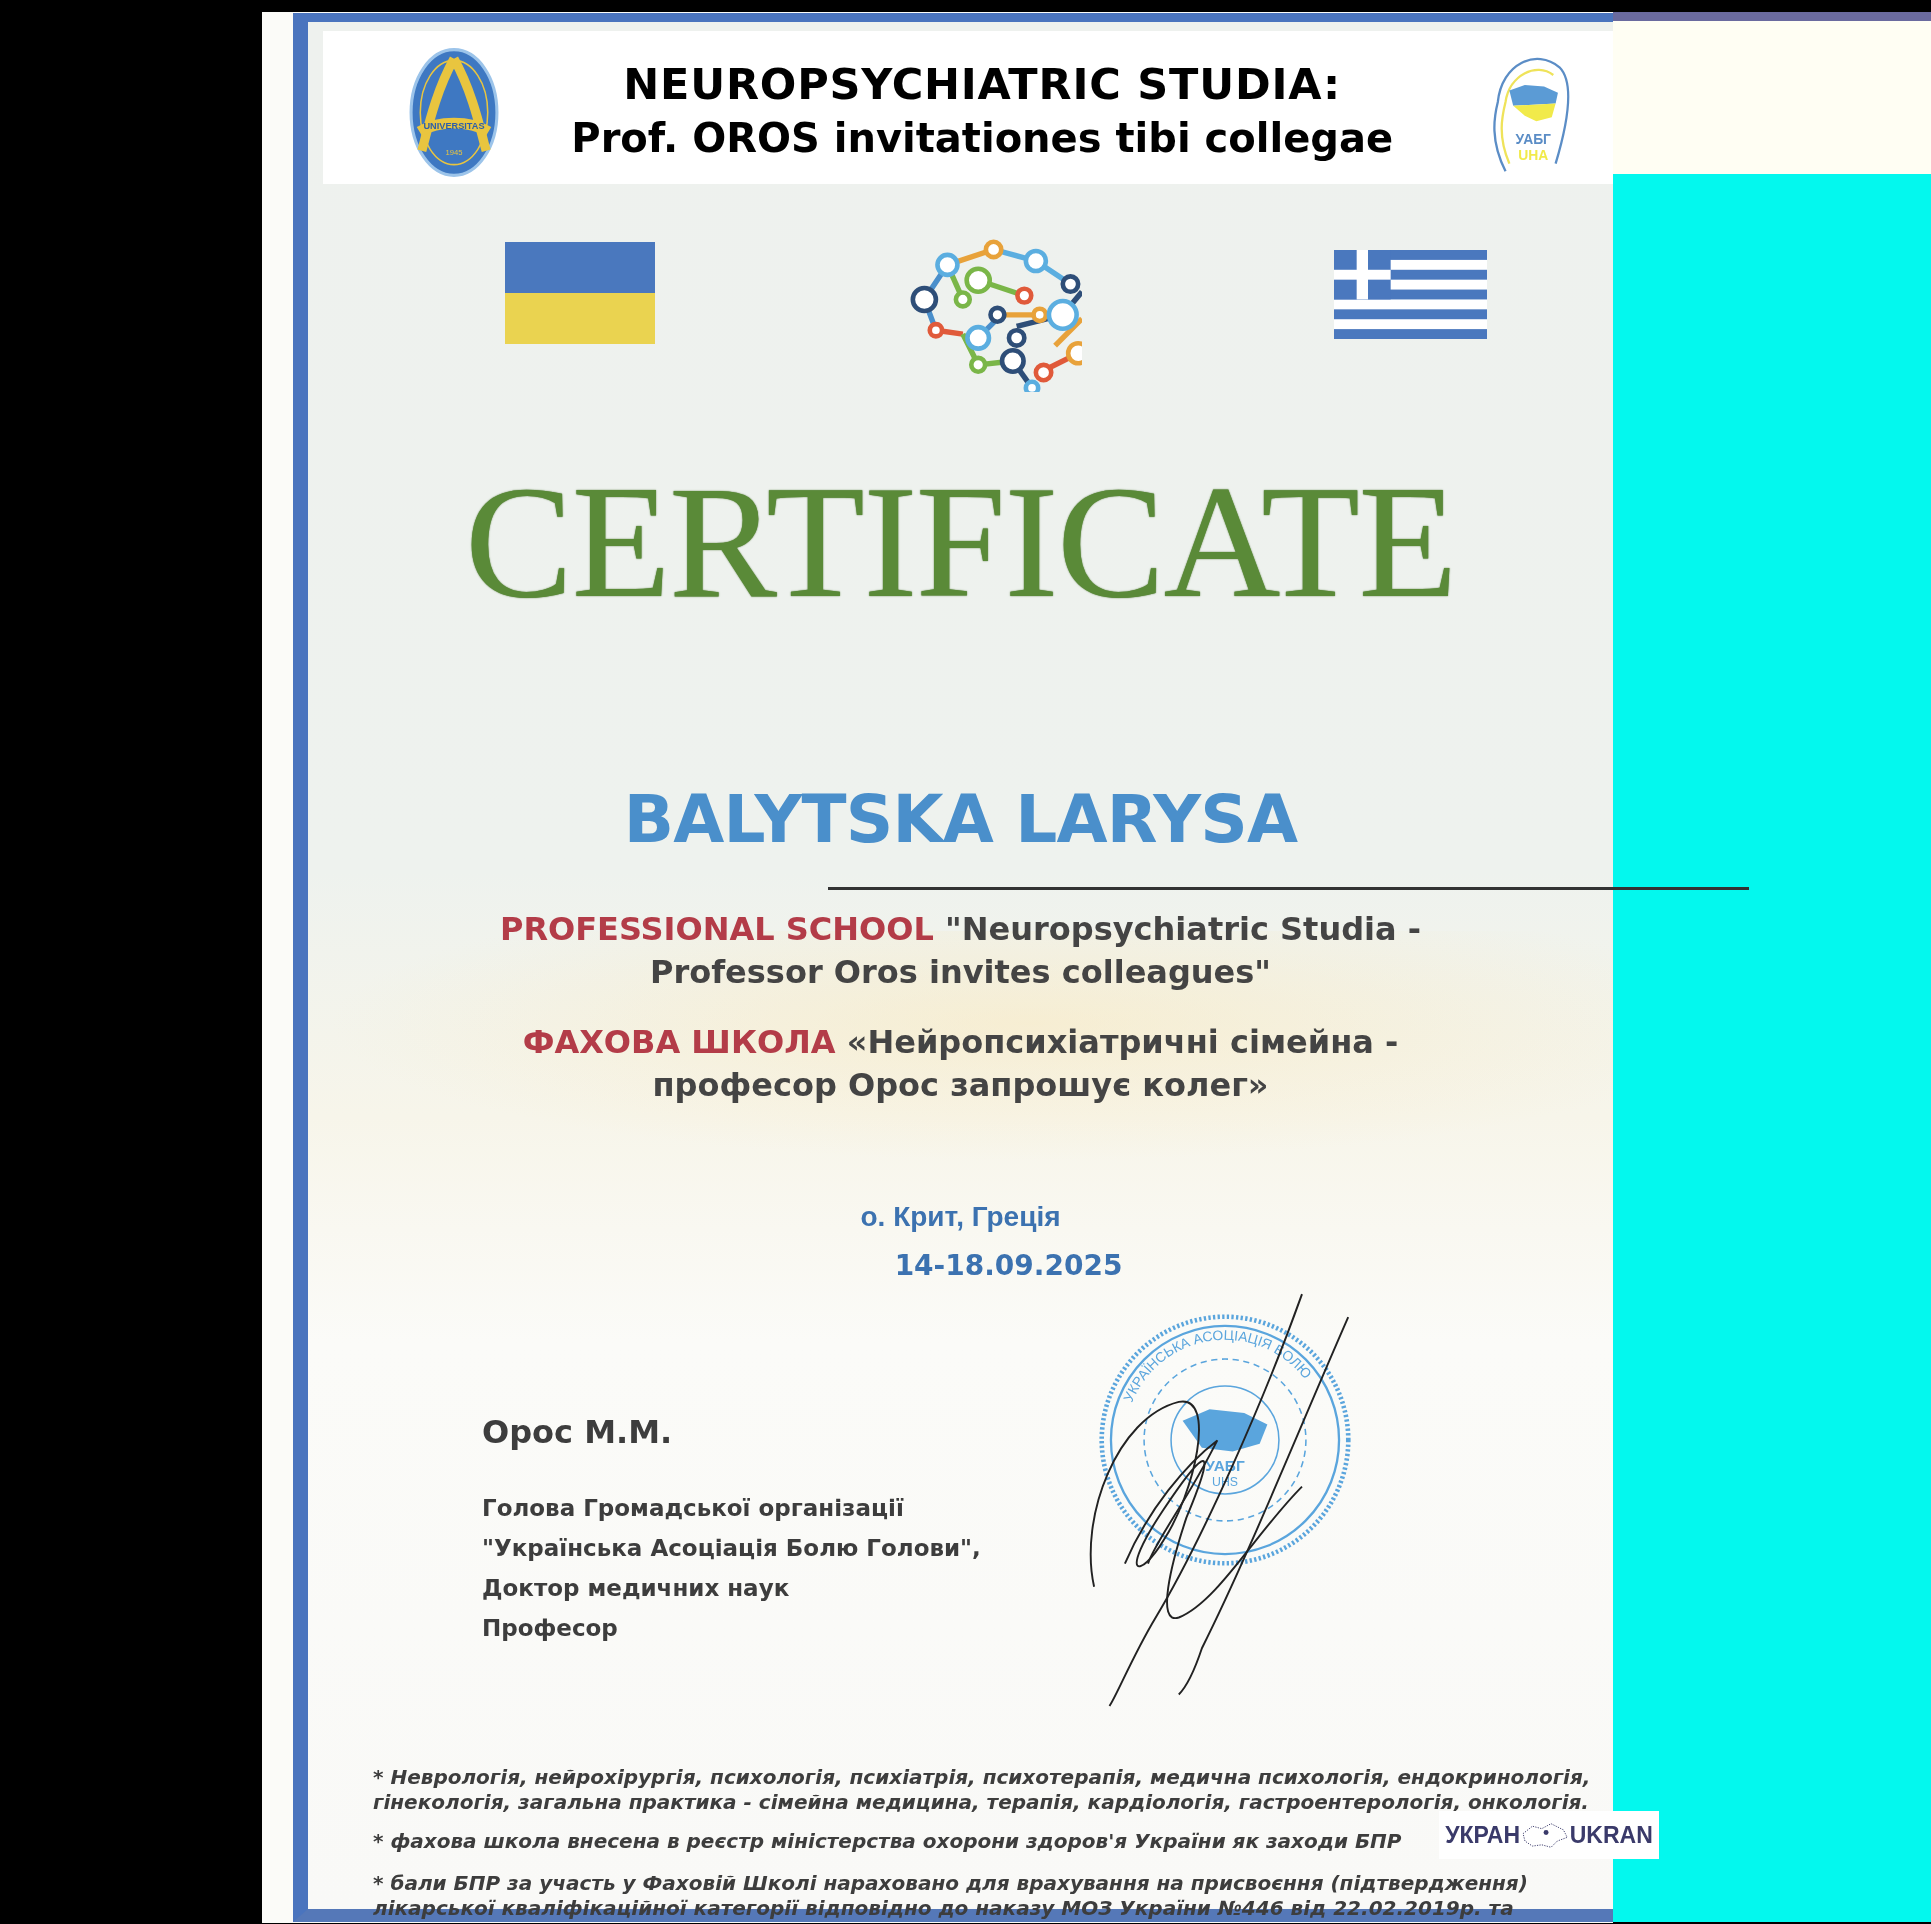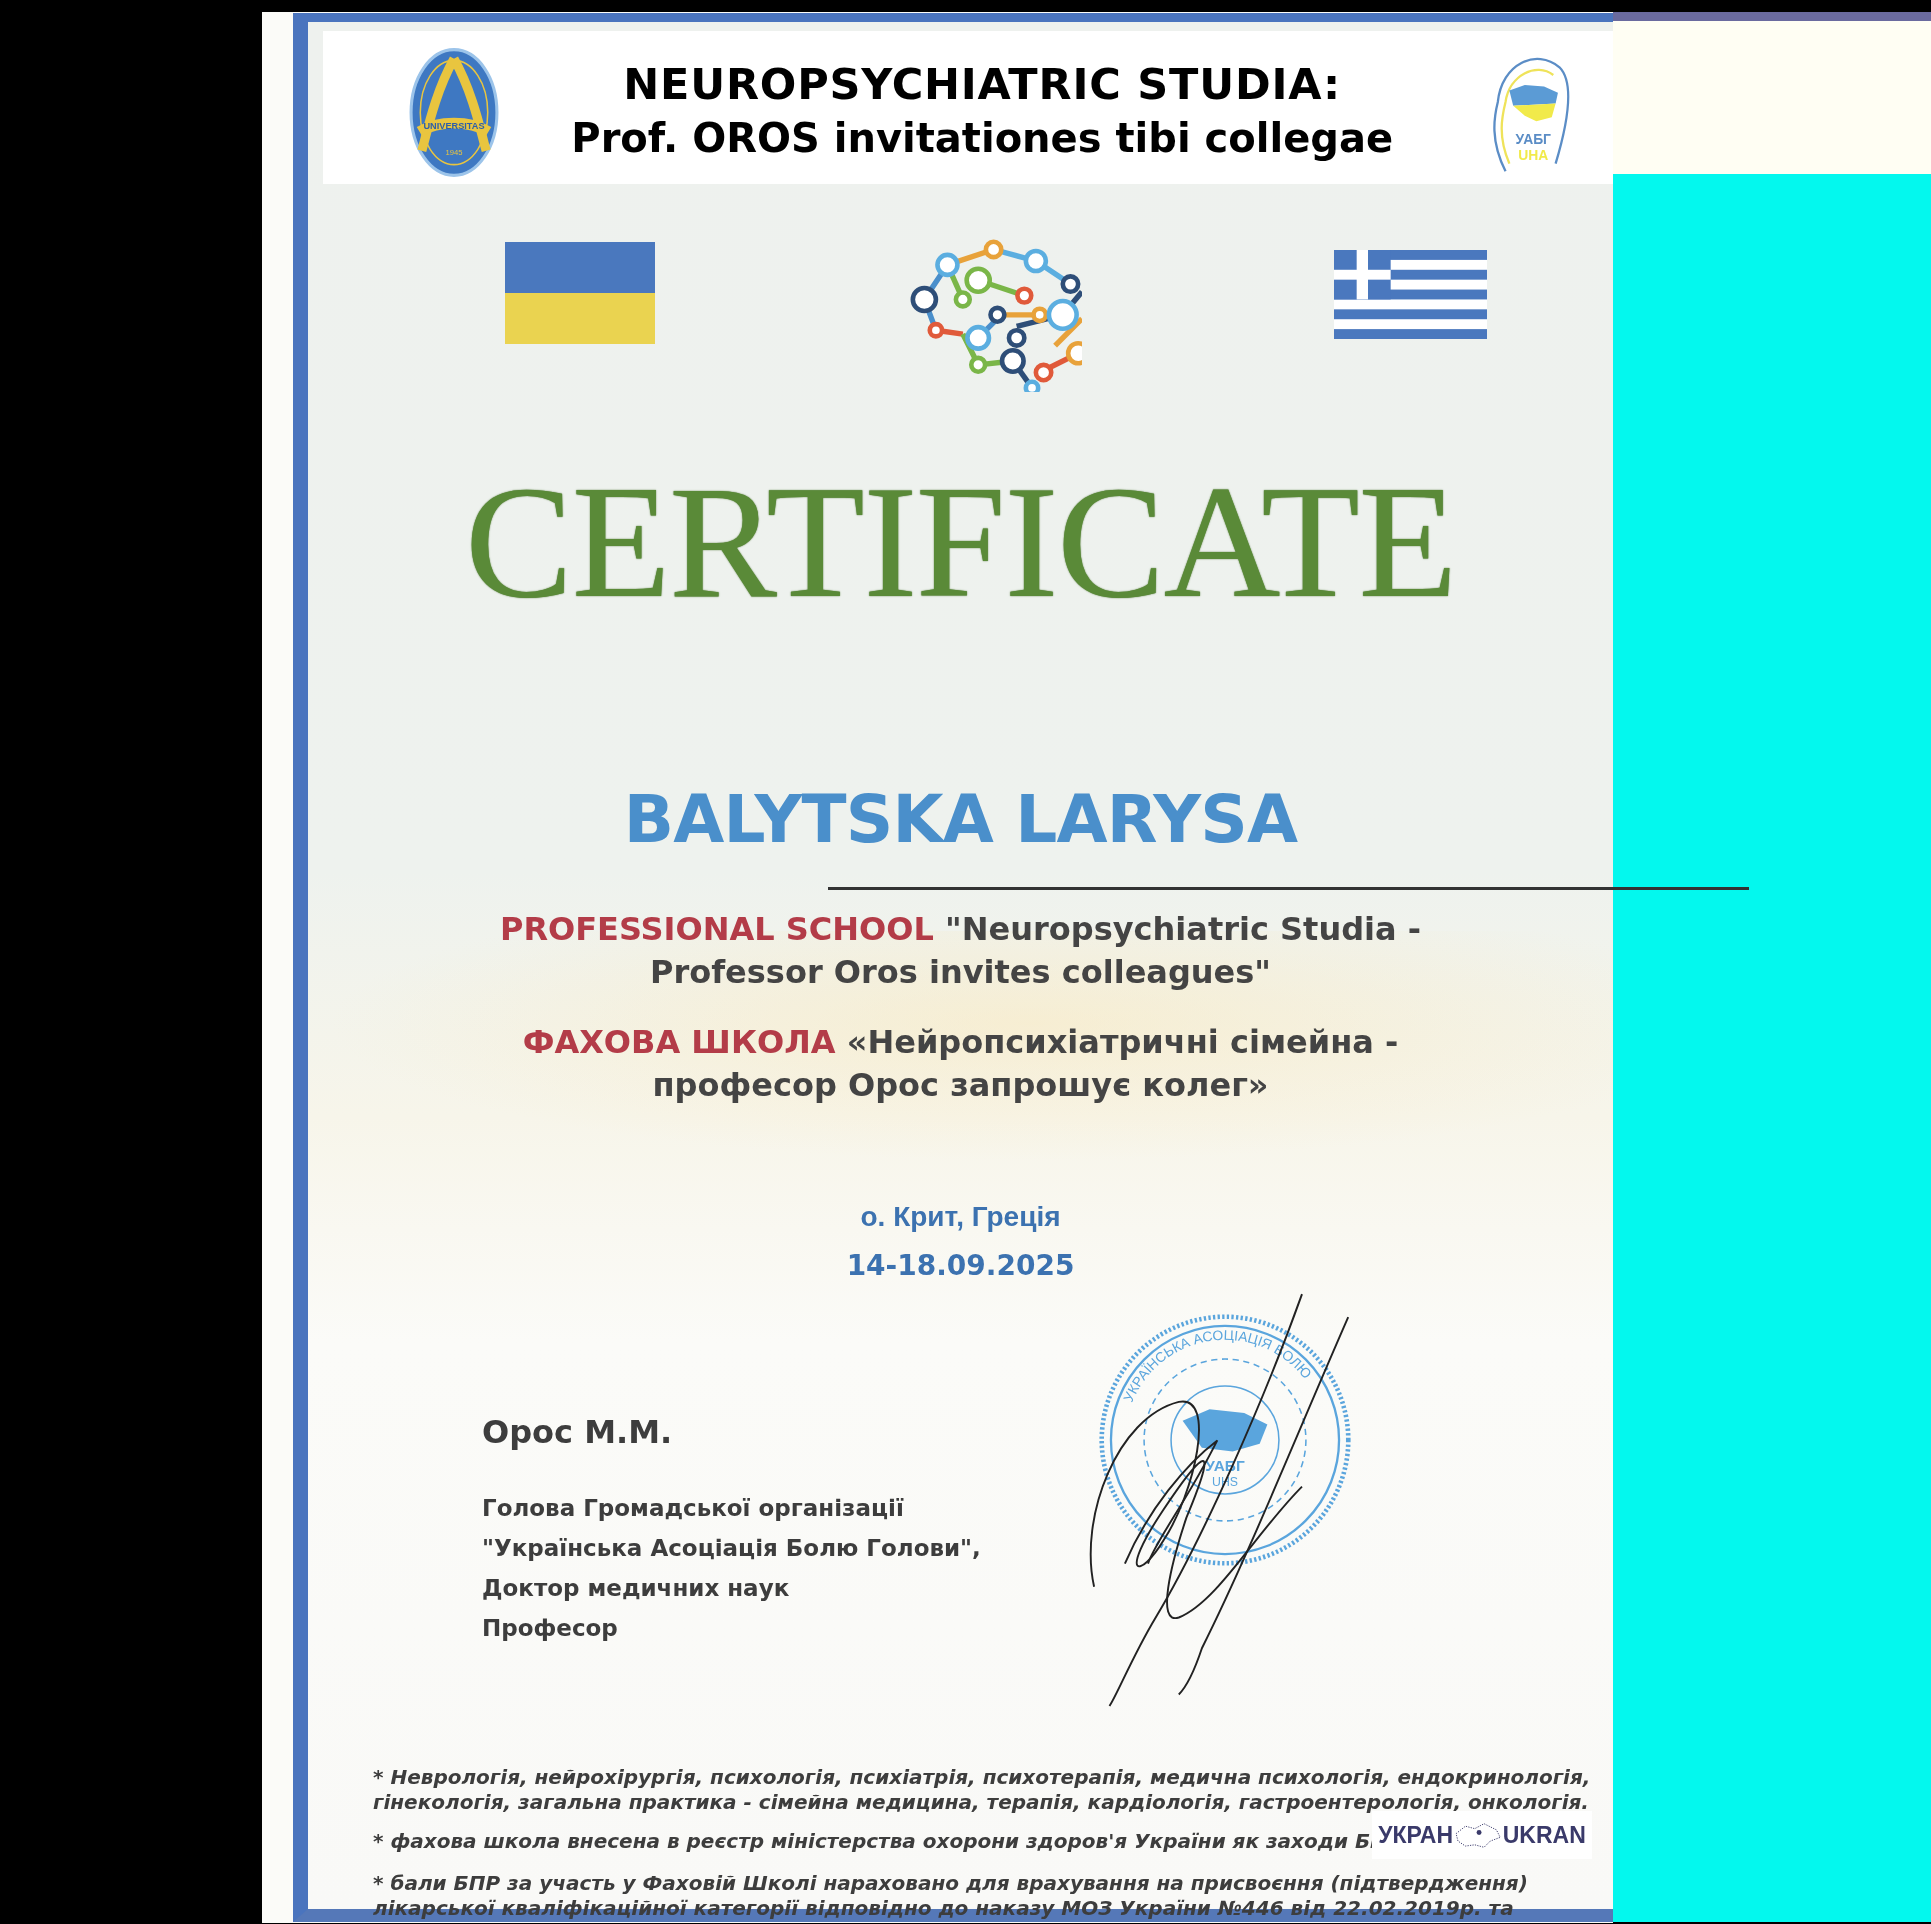--- a/index.html
+++ b/index.html
@@ -47,29 +47,29 @@
     color:#5A8A38; letter-spacing:-1.5px; line-height:170px;
     text-shadow:0 0 1.5px #3f6a22;
   }
   .name { top:759px; font-size:66px; font-weight:bold; color:#4A8FCB; font-family:"DejaVu Sans", sans-serif; letter-spacing:-0.8px; }
   .rule { position:absolute; left:520px; top:865px; width:921px; height:3.1px; background:#333; }
   .school { top:886px; font-size:32px; font-weight:bold; color:#444; line-height:43px; font-family:"DejaVu Sans", sans-serif; }
   .red { color:#B33C48;margin-top:40px; }
   .school-ua { top:999px; font-size:32px; font-weight:bold; color:#444; line-height:43px; font-family:"DejaVu Sans", sans-serif; }
   .points { top:1098px; font-size:26px; font-weight:bold; color:#444; font-family:"DejaVu Sans", sans-serif; }
   .place { top:1179px; font-size:28px; font-weight:bold; color:#3C72B0; font-family:Liberation Sans, sans-serif; }
-  .date { top:1227px; font-size:28px; font-weight:bold; color:#3C72B0; font-family:"DejaVu Sans", sans-serif; }
+  .date { top:1227px; font-size:28px; font-weight:bold; color:#3C72B0; font-family:"DejaVu Sans", sans-serif;padding-left:48px; }
   .signer { left:174px; top:1391px; font-size:32px; font-weight:bold; color:#3d3d3d; font-family:"DejaVu Sans", sans-serif; }
   .signer-lines { left:174px; top:1442px; font-size:23px; font-weight:bold; color:#3d3d3d; line-height:40px; font-family:"DejaVu Sans", sans-serif;margin-top:24px; }
   .fn { font-style:italic; font-weight:bold; color:#3d3d3d; font-size:20px; line-height:25px; font-family:"DejaVu Sans", sans-serif; }
   .fn1 { left:65px; top:1743px; width:1233px; }
   .fn2 { left:65px; top:1807px; }
   .fn3 { left:65px; top:1849px; width:1264px; }
   .ukran {
-    position:absolute; left:1064px; top:1789px; width:220px; height:48px; background:#fff;
+    position:absolute; left:1131px; top:1789px; width:220px; height:48px; background:#fff;
     display:flex; align-items:center; justify-content:space-between; padding:0 6.2px; box-sizing:border-box;
     font-weight:bold; color:#3a3a6a; font-size:23px; font-family:"Liberation Sans", sans-serif;
   }
   .flag-ua { position:absolute; left:197px; top:220px; width:150px; height:102px; }
   .flag-ua .b { height:50%; background:#4A78BE; }
   .flag-ua .y { height:50%; background:#EAD350; }
   .flag-gr { position:absolute; left:1026px; top:228px; width:153px; height:89px; }
 </style>
 </head>
 <body>

